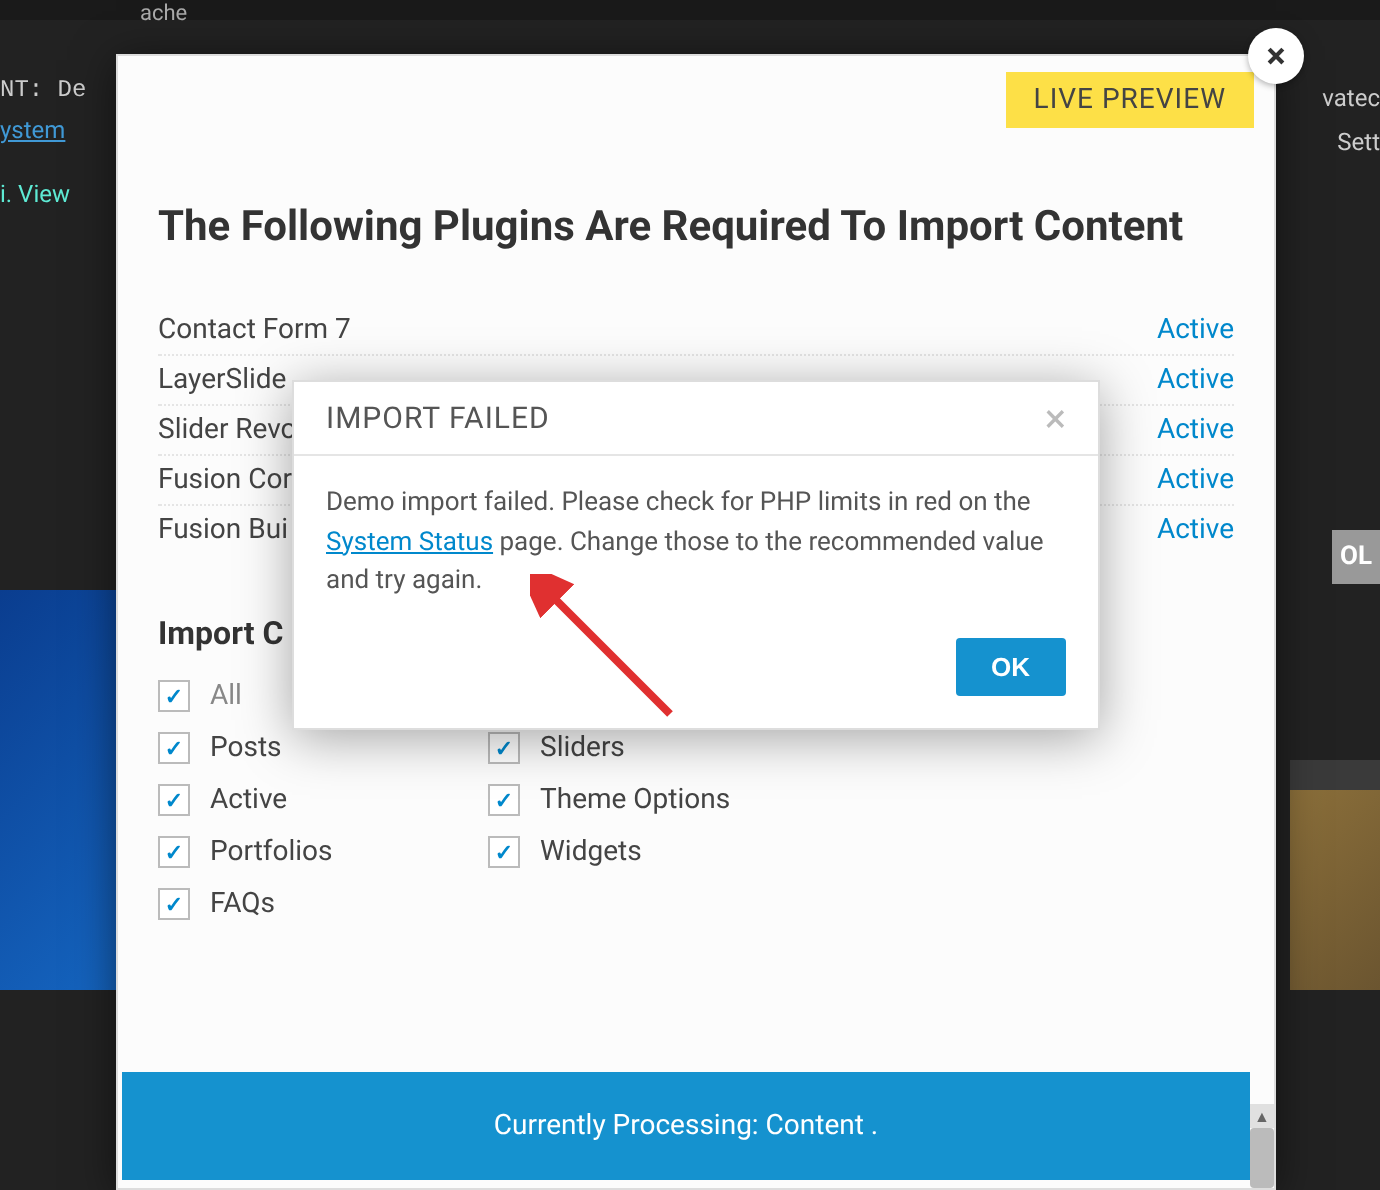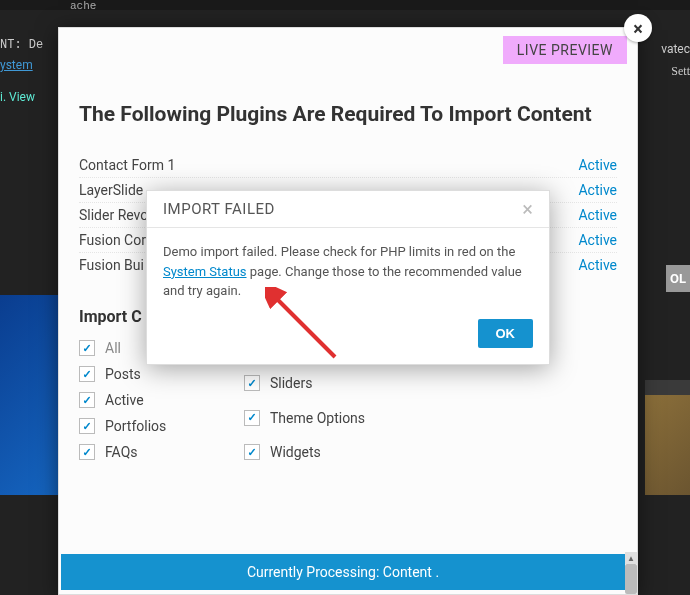--- a/index.html
+++ b/index.html
@@ -1,47 +1,47 @@
 <!DOCTYPE html>
 <html><head>
 <meta charset="utf-8">
 <style>
 * { box-sizing: border-box; margin: 0; padding: 0; }
 body { font-family: -apple-system, "Segoe UI", Roboto, Arial, sans-serif; background: #1a1a1a; width: 690px; height: 595px; position: relative; overflow: hidden; }
 .bg-layer { position: absolute; inset: 0; background: #222; }
 .bg-left { position: absolute; left: 0; bottom: 100px; width: 60px; height: 200px; background: linear-gradient(135deg, #0a3d8f, #1565c0); }
 .bg-right { position: absolute; right: 0; top: 380px; width: 45px; height: 50px; background: #3a3a3a; }
 .bg-right2 { position: absolute; right: 0; bottom: 100px; width: 45px; height: 100px; background: linear-gradient(135deg, #8b6f3a, #6b5530); }
-.bg-top { position: absolute; top: 0; left: 0; right: 0; height: 10px; background: #1a1a1a; color: #aaa; font-size: 11px; padding-left: 70px; font-family: Liberation Mono, monospace; }
+.bg-top { position: absolute; top: 0; left: 0; right: 0; height: 10px; background: #1a1a1a; color: #aaa; font-size: 11px; padding-left: 70px; }
 .bg-text { position: absolute; font-size: 12px; color: #ccc; }
 .bg-text.t1 { top: 38px; left: 0; font-family: Liberation Mono, monospace; }
 .bg-text.t2 { top: 58px; left: 0; color: #4099d6; text-decoration: underline; }
 .bg-text.t3 { top: 90px; left: 0; color: #5eead4; }
 .bg-text.r1 { top: 42px; right: 0; color: #ccc; }
-.bg-text.r2 { top: 64px; right: 0; color: #ccc; font-family: Liberation Serif, serif; }
+.bg-text.r2 { top: 64px; right: 0; color: #ccc; }
 .bg-text.ol { top: 265px; right: 0; background: #999; color: #fff; padding: 6px 4px; font-size: 13px; font-weight: 700; }
 
 .modal-bg { position: absolute; top: 27px; left: 58px; width: 580px; height: 568px; background: #fcfcfc; box-shadow: 0 3px 20px rgba(0,0,0,0.5); border: 1px solid #ddd; }
 .close-circle { position: absolute; top: 14px; right: 38px; width: 28px; height: 28px; border-radius: 50%; background: #fff; display: flex; align-items: center; justify-content: center; font-size: 18px; font-weight: 700; color: #333; cursor: pointer; box-shadow: 0 1px 3px rgba(0,0,0,0.3); z-index: 50; }
-.live-preview { position: absolute; top: 8px; right: 10px; background: #f0abfc; color: #444; padding: 6px 14px; font-size: 14px; letter-spacing: 0.5px; cursor: pointer; }
+.live-preview { position: absolute; top: 8px; right: 10px; background: #fde047; color: #444; padding: 6px 14px; font-size: 14px; letter-spacing: 0.5px; cursor: pointer; }
 .modal-body { padding: 72px 20px 0 20px; color: #333; }
 .modal-title { font-size: 21px; font-weight: 700; line-height: 1.4; color: #333; margin-bottom: 24px; }
 .plugin-row { display: flex; justify-content: space-between; padding: 4px 0; border-bottom: 1px dotted #e5e5e5; font-size: 14px; color: #444; }
 .plugin-row:last-of-type { border-bottom: none; margin-bottom: 30px; }
 .plugin-status { color: #0088cc; cursor: pointer; }
 .section-h { font-size: 16px; font-weight: 700; margin: 20px 0 14px; color: #333; }
 .checkbox-grid { display: flex; gap: 10px; }
-.checkbox-col { display: flex; flex-direction: column; gap: 10px; min-width: 155px; justify-content: space-between; }
+.checkbox-col { display: flex; flex-direction: column; gap: 10px; min-width: 155px; }
 .cb-item { display: flex; align-items: center; gap: 10px; font-size: 14px; color: #444; }
 .cb-item.faded { color: #888; }
 .cb { width: 16px; height: 16px; border: 1px solid #bbb; background: #fff; display: flex; align-items: center; justify-content: center; font-size: 11px; color: #0088cc; font-weight: 700; }
 .cb.checked::after { content: "✓"; }
 .uninstall { color: #888; font-size: 14px; margin-left: 20px; }
 
-.progress-bar { position: absolute; bottom: 4px; left: 2px; right: 12px; height: 36px; background: #1592cf; color: #fff; display: flex; align-items: center; justify-content: center; font-size: 14px; }
+.progress-bar { position: absolute; bottom: 4px; left: 2px; right: 12px; height: 54px; background: #1592cf; color: #fff; display: flex; align-items: center; justify-content: center; font-size: 14px; }
 .scrollbar { position: absolute; right: 0; top: 536px; width: 12px; height: 30px; background: #bbb; border-radius: 2px; }
 .scrollup { position: absolute; right: 0; top: 524px; width: 12px; height: 12px; background: #e0e0e0; display: flex; align-items: center; justify-content: center; font-size: 8px; color: #666; }
 
 .inner-modal { position: absolute; top: 190px; left: 146px; width: 404px; background: #fff; box-shadow: 0 4px 25px rgba(0,0,0,0.35); border: 1px solid #ddd; z-index: 100; }
 .inner-head { display: flex; justify-content: space-between; align-items: center; padding: 8px 16px; border-bottom: 1px solid #e5e5e5; }
 .inner-title { font-size: 15px; color: #555; letter-spacing: 0.5px; }
 .inner-close { color: #bbb; font-size: 20px; cursor: pointer; line-height: 1; }
 .inner-body { padding: 14px 16px 18px; font-size: 13px; line-height: 1.5; color: #555; }
 .inner-body a { color: #0088cc; text-decoration: underline; cursor: pointer; }
 .inner-foot { padding: 0 16px 16px; text-align: right; }
@@ -64,21 +64,21 @@
   <div class="bg-right2"></div>
   <div class="bg-text ol">OL</div>
 </div>
 
 <div class="modal-bg">
   <div class="live-preview">LIVE PREVIEW</div>
   <div class="modal-body">
     <div class="modal-title">The Following Plugins Are Required To Import Content</div>
     <div>
       <div class="plugin-row">
-          <span>Contact Form 1</span>
+          <span>Contact Form 7</span>
           <span class="plugin-status">Active</span>
         </div>
       <div class="plugin-row">
           <span>LayerSlide</span>
           <span class="plugin-status">Active</span>
         </div>
       <div class="plugin-row">
           <span>Slider Revo</span>
           <span class="plugin-status">Active</span>
         </div>

